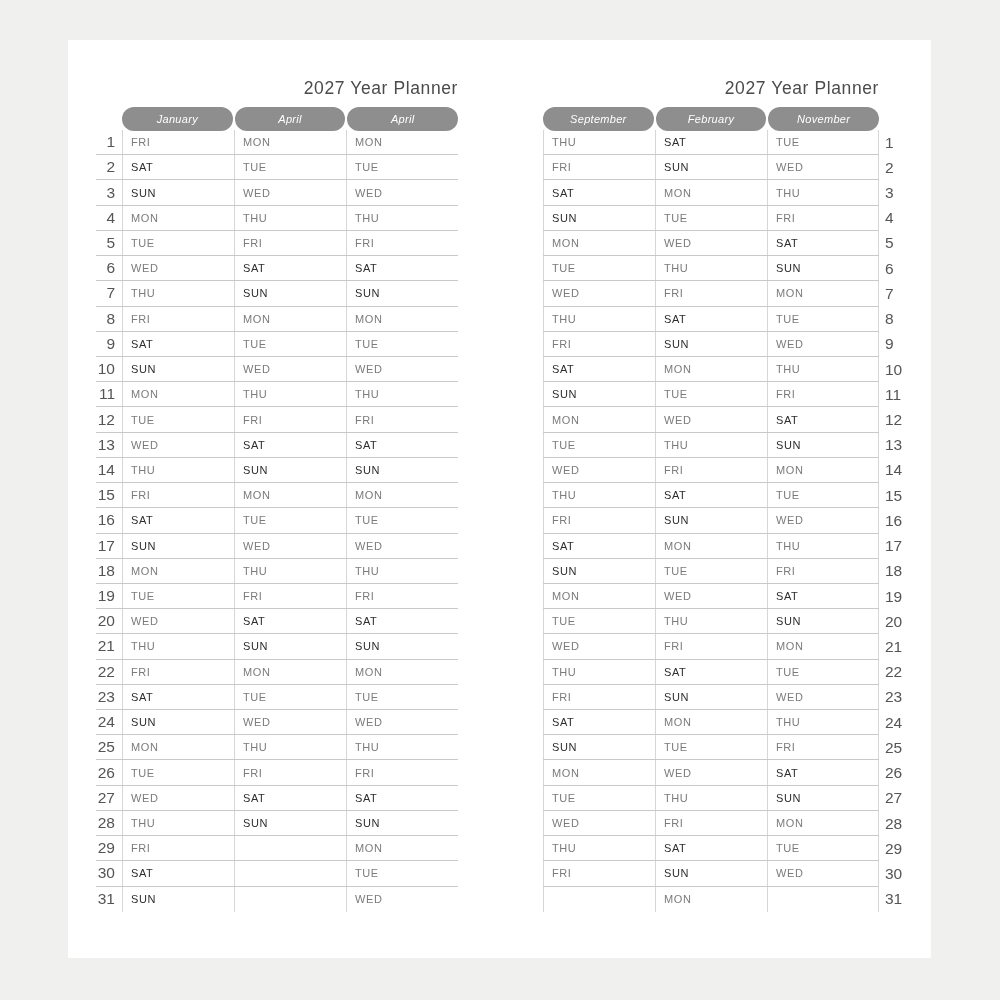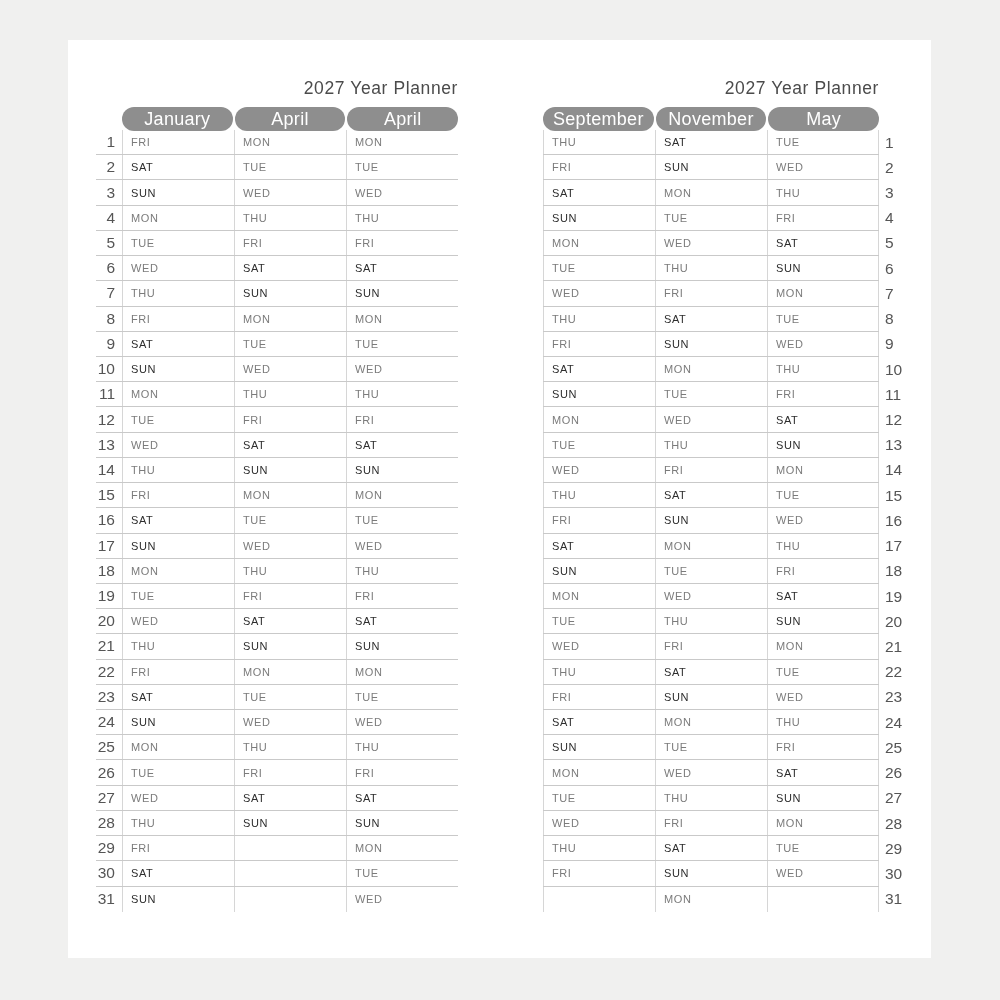--- a/index.html
+++ b/index.html
@@ -33,22 +33,22 @@
     position: absolute; top: 67px; height: 24px;
     width: 336px; display: flex;
   }
   .page-left  .pills { left: 26px; }
   .page-right .pills { left: 0; }
   .pill {
     flex: 1; margin: 0 1px;
     background: var(--pill-bg, #8e8e8e);
     color: var(--pill-text, #ffffff);
     border-radius: 12px;
-    font-size: 18px; letter-spacing: 0.3px;
-    text-align: center; line-height: 24px;
+    font-size: 11px; letter-spacing: 0.3px;
+    text-align: center; line-height: 24px; font-style: italic;
   }
   .pill:first-child { margin-left: 0; }
   .pill:last-child  { margin-right: 0; }
 
   .grid { position: absolute; top: 90px; left: 0; right: 0; }
   .row  { display: flex; height: 25.23px; box-sizing: border-box; }
 
   
   .page-left .row { border-bottom: 1px solid var(--grid-line, #c9c9c9); }
   .page-left .row:last-child { border-bottom: none; }
@@ -338,22 +338,22 @@
             <div class="cell">WED</div>
           </div>
         </div>
       </div>
   </div>
 
   <div class="page page-right">
     <div class="title">2027 Year Planner</div>
     <div class="pills">
         <div class="pill">September</div>
+        <div class="pill">February</div>
         <div class="pill">November</div>
-        <div class="pill">May</div>
       </div>
     <div class="grid">
         <div class="row">
           <div class="cells">
             <div class="cell">THU</div>
             <div class="cell weekend">SAT</div>
             <div class="cell">TUE</div>
           </div>
           <div class="gutter">1</div>
         </div>

